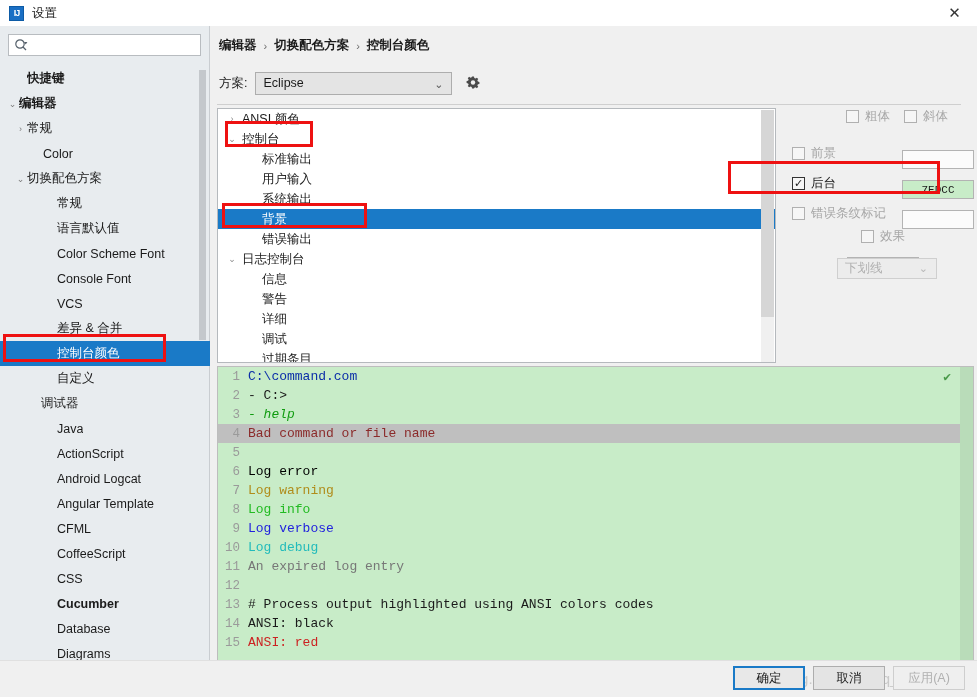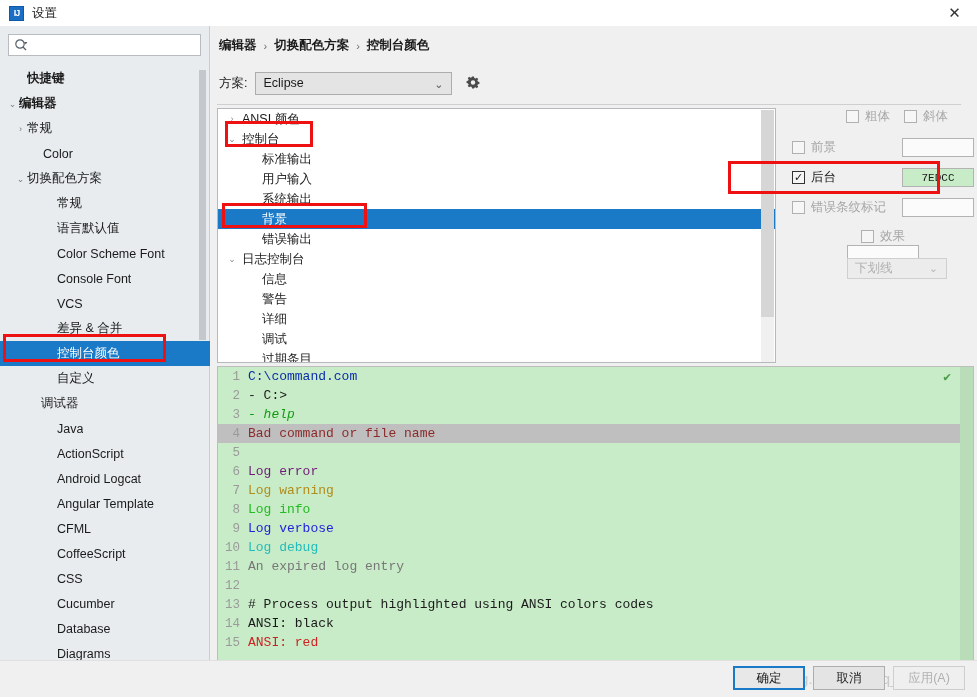--- a/index.html
+++ b/index.html
@@ -130,34 +130,34 @@
   .chkline { display:flex; align-items:center; }
   .chkbox {
     width:13px; height:13px; border:1px solid #b0b0b0; background:#f6f6f6;
     flex:0 0 13px; display:flex; align-items:center; justify-content:center;
     font-size:11px; line-height:1; color:#1a1a1a;
   }
   .chkbox.on { border-color:#333; }
   .chklabel { margin-left:6px; font-size:12.5px; color:#a6a6a6; }
   .chklabel.enabled { color:#1a1a1a; }
   .swatch {
-    width:72px; height:19px; border:1px solid #b3b3b3; background:#fbfbfb;
+    width:72px; height:19px; border:1px solid #b3b3b3; background:#fbfbfb;margin-top:12px;
   }
   .swatch.filled {
     background:#c8ecc8; color:#1a1a1a; font-size:11px;
     font-family:"Liberation Mono","DejaVu Sans Mono",monospace;
     display:flex; align-items:center; justify-content:center;
   }
   #row-bolditalic { position:absolute; left:60px; top:0px; display:flex; gap:14px; }
   #row-fg  { position:absolute; left:6px;  top:30px; width:182px; display:flex; align-items:center; justify-content:space-between; }
   #row-bg  { position:absolute; left:6px;  top:60px; width:182px; display:flex; align-items:center; justify-content:space-between; }
   #row-err { position:absolute; left:6px;  top:90px; width:182px; display:flex; align-items:center; justify-content:space-between; }
   #row-eff { position:absolute; left:6px;  top:120px; width:182px; display:flex; align-items:center; justify-content:space-between;flex-direction:column; }
   #effect-select {
-    position:absolute; left:61px; top:150px; width:100px; height:21px;
+    position:absolute; left:51px; top:150px; width:100px; height:21px;
     background:#ececec; border:1px solid #cfcfcf; color:#b0b0b0;
     font-size:12.5px; display:flex; align-items:center; padding-left:7px;
   }
   #effect-select .chev { position:absolute; right:8px; top:3px; font-size:11px; color:#b8b8b8; }
 
   
   #preview {
     position:absolute; left:6px; top:340px; width:757px; height:310px;
     background:#c8ecc8; border:1px solid #bdbdbd; overflow:hidden;
     font-family:"Liberation Mono","DejaVu Sans Mono",monospace;
@@ -302,21 +302,21 @@
         <span class="tlabel">CFML</span>
       </div>
       <div class="trow" style="padding-left: 44px;">
         <span class="twist"></span>
         <span class="tlabel">CoffeeScript</span>
       </div>
       <div class="trow" style="padding-left: 44px;">
         <span class="twist"></span>
         <span class="tlabel">CSS</span>
       </div>
-      <div class="trow" style="padding-left: 44px;">
+      <div class="trow" style="padding-left: 44px; font-weight: bold;">
         <span class="twist"></span>
         <span class="tlabel">Cucumber</span>
       </div>
       <div class="trow" style="padding-left: 44px;">
         <span class="twist"></span>
         <span class="tlabel">Database</span>
       </div>
       <div class="trow" style="padding-left: 44px;">
         <span class="twist"></span>
         <span class="tlabel">Diagrams</span>
@@ -454,21 +454,21 @@
   </div>
 
   <div id="preview" style="background: rgb(200, 236, 200);">
     <div id="pv-track"></div>
     <div id="preview-lines">
         <div class="pline"><span class="lnum">1</span><span style="color: rgb(11, 46, 168);">C:\command.com</span></div>
         <div class="pline"><span class="lnum">2</span><span style="color: rgb(26, 26, 26);">- C:&gt;</span></div>
         <div class="pline"><span class="lnum">3</span><span style="color: rgb(15, 155, 15); font-style: italic;">- help</span></div>
         <div class="pline hl"><span class="lnum">4</span><span style="color: rgb(139, 43, 43);">Bad command or file name</span></div>
         <div class="pline"><span class="lnum">5</span><span style="color: rgb(26, 26, 26);"></span></div>
-        <div class="pline"><span class="lnum">6</span><span style="color: #701a75;">Log error</span></div>
+        <div class="pline"><span class="lnum">6</span><span style="color: #000000;">Log error</span></div>
         <div class="pline"><span class="lnum">7</span><span style="color: rgb(176, 140, 26);">Log warning</span></div>
         <div class="pline"><span class="lnum">8</span><span style="color: rgb(34, 187, 34);">Log info</span></div>
         <div class="pline"><span class="lnum">9</span><span style="color: rgb(34, 34, 221);">Log verbose</span></div>
         <div class="pline"><span class="lnum">10</span><span style="color: rgb(34, 187, 187);">Log debug</span></div>
         <div class="pline"><span class="lnum">11</span><span style="color: rgb(119, 119, 119);">An expired log entry</span></div>
         <div class="pline"><span class="lnum">12</span><span style="color: rgb(26, 26, 26);"></span></div>
         <div class="pline"><span class="lnum">13</span><span style="color: rgb(26, 26, 26);"># Process output highlighted using ANSI colors codes</span></div>
         <div class="pline"><span class="lnum">14</span><span style="color: rgb(26, 26, 26);">ANSI: black</span></div>
         <div class="pline"><span class="lnum">15</span><span style="color: rgb(204, 34, 34);">ANSI: red</span></div>
       </div>

